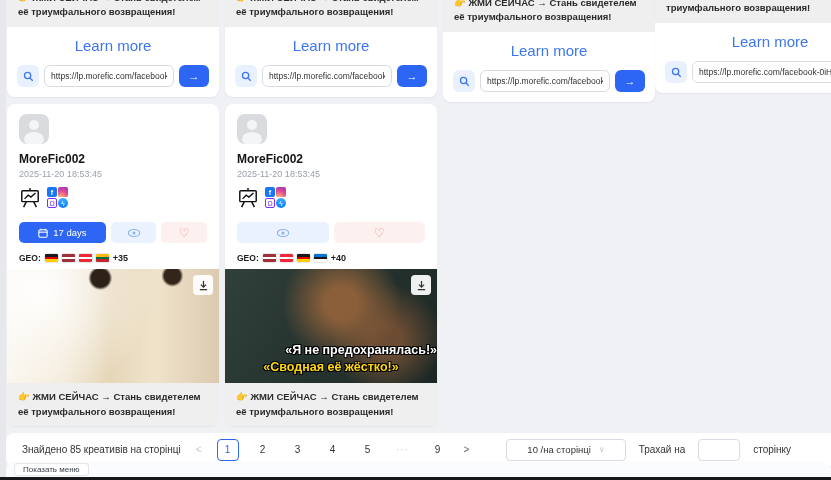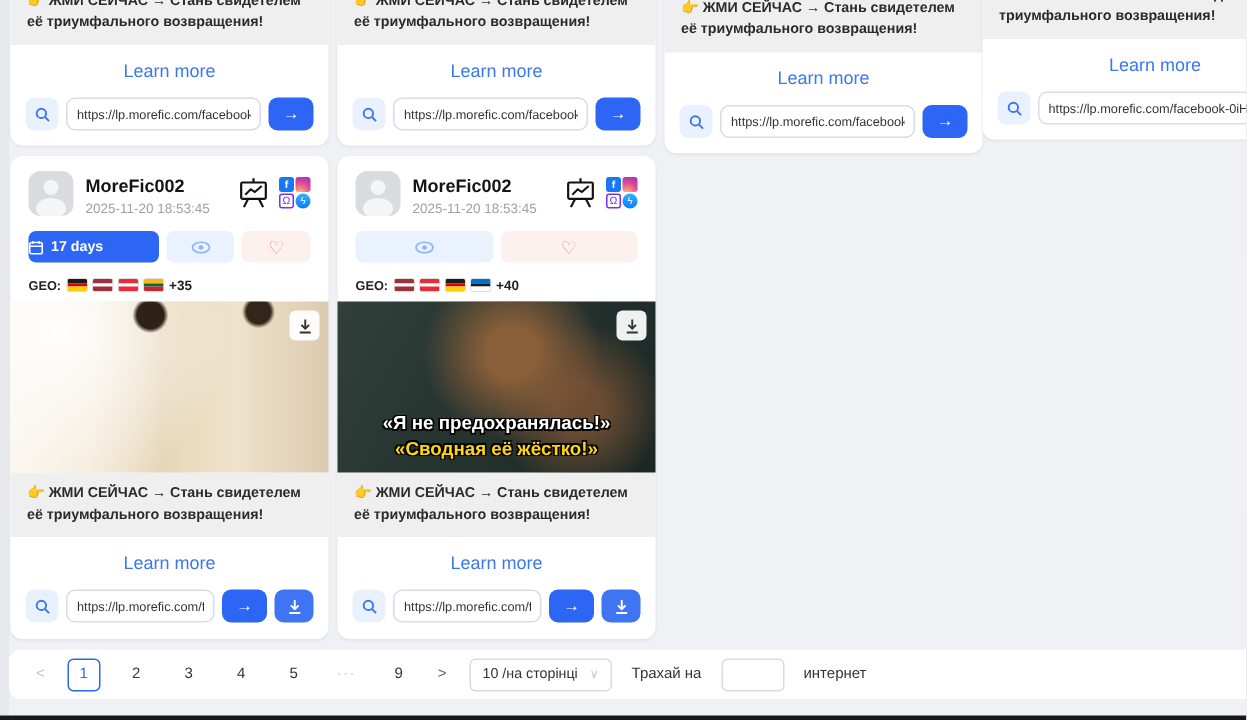--- a/index.html
+++ b/index.html
@@ -8,56 +8,56 @@
             background:#f0f1f5; font-family:"Liberation Sans", sans-serif; }
   .left-strip { position:absolute; left:0; top:0; width:6px; height:480px; background:#e7e8ec; }
 
   .card { position:absolute; width:212px; background:#fff; border-radius:8px;
           box-shadow:0 1px 2px rgba(20,30,60,.06); }
 
   
   .frag-inner { position:absolute; left:0; right:0; bottom:0; display:flex; flex-direction:column; }
   .hl { background:#efefef; padding:7px 11px; font-size:9.5px; font-weight:bold;
         line-height:1.55; color:#2b2b2b; }
-  .lm { display:block; text-align:center; padding:10px 0 2px; color:#3c77f0; font-size:12px;
+  .lm { display:block; text-align:center; padding:10px 0 2px; color:#3c77f0; font-size:15px;
         text-decoration:none; cursor:pointer; }
   .urlrow { display:flex; align-items:center; gap:5px; padding:9px 10px 10px; }
   .schip { flex:0 0 22px; width:22px; height:22px; background:#e8f1fd; border-radius:6px;
            display:flex; align-items:center; justify-content:center; }
   .urlrow input { flex:1 1 auto; min-width:0; height:22px; border:1px solid #d8dce2;
            border-radius:6px; padding:0 6px; font-size:8.5px; color:#333;
            font-family:"Liberation Sans",sans-serif; }
   .gobtn { flex:0 0 30px; width:30px; height:22px; background:#2d66f4; border:none;
            border-radius:6px; color:#fff; font-size:11px; cursor:pointer; line-height:1; }
   .dlbtn { flex:0 0 26px; width:26px; height:22px; background:#3f74f2; border:none;
            border-radius:6px; color:#fff; cursor:pointer; display:flex; align-items:center; justify-content:center; }
 
   
-  .profile { display:flex; gap:8px; padding:10px 12px 6px; align-items:flex-end; }
+  .profile { display:flex; gap:8px; padding:10px 12px 6px; align-items:flex-start;flex-direction:column; }
   .avatar { width:30px; height:30px; border-radius:8px; background:#d9dbdf; position:relative; overflow:hidden; flex:0 0 30px;}
   .avatar::before { content:""; position:absolute; top:6px; left:10px; width:10px; height:10px;
         border-radius:50%; background:#f4f5f7; }
   .avatar::after { content:""; position:absolute; top:18px; left:5px; width:20px; height:14px;
         border-radius:50%; background:#f4f5f7; }
   .nameblock { flex:1 1 auto; min-width:0; }
   .acc-name { font-size:12px; font-weight:bold; color:#141414; }
   .acc-date { font-size:9px; color:#9aa2ad; margin-top:3px; }
   .icons-right { display:flex; gap:6px; align-items:flex-start; }
   .social-grid { display:grid; grid-template-columns:10px 10px; grid-auto-rows:10px; gap:1px; }
   .s-fb { background:#1877f2; color:#fff; font-size:7px; font-weight:bold; border-radius:2px;
           display:flex; align-items:center; justify-content:center; }
   .s-ig { background:radial-gradient(circle at 30% 110%, #fdc468, #df4996 55%, #9b36b7 95%);
           border-radius:2px; }
   .s-an { background:#fff; border:1px solid #7b2ff2; color:#7b2ff2; font-size:7px; border-radius:2px;
           display:flex; align-items:center; justify-content:center; }
   .s-ms { background:linear-gradient(#38b0ff,#0a7cff); border-radius:50%; color:#fff; font-size:6.5px;
           display:flex; align-items:center; justify-content:center; }
   .btnrow { display:flex; gap:5px; padding:4px 12px 6px; }
   .days { flex:1.9; height:21px; background:#2d66f4; border:none; border-radius:5px; color:#fff;
-          font-size:9.5px; font-weight:bold; display:flex; align-items:center; justify-content:flex-start;
+          font-size:9.5px; font-weight:normal; display:flex; align-items:center; justify-content:center;
           gap:5px; cursor:pointer; font-family:"Liberation Sans",sans-serif; }
   .chip { flex:1; height:21px; border:none; border-radius:5px; display:flex; align-items:center;
           justify-content:center; cursor:pointer; }
   .eyechip { background:#e9f2fe; }
   .heartchip { background:#fdf1ef; color:#ef8d87; font-size:12px; line-height:1; }
   .georow { display:flex; align-items:center; gap:4px; padding:4px 12px 6px;
             font-size:8.5px; font-weight:bold; color:#222; }
   .flag { width:13px; height:8px; display:flex; flex-direction:column; border-radius:1px;
           overflow:hidden; box-shadow:0 0 0 .5px rgba(0,0,0,.18); }
   .flag i { flex:1; display:block; }
@@ -71,38 +71,38 @@
   .img-dark { background:
       radial-gradient(circle at 55% 30%, #8a5f3a 0 12%, rgba(138,95,58,0) 42%),
       radial-gradient(circle at 76% 62%, #6b4c33 0 9%, rgba(107,76,51,0) 32%),
       linear-gradient(120deg, #31403b 0%, #263430 45%, #1c2724 100%); }
   .dlchip { position:absolute; top:6px; right:6px; width:20px; height:20px;
             background:rgba(255,255,255,.93); border-radius:4px; display:flex; align-items:center;
             justify-content:center; cursor:pointer; }
   .overlaytxt { position:absolute; left:0; right:0; bottom:7px; text-align:center;
             font-weight:bold; font-size:12.5px; line-height:1.35;
             text-shadow:1px 1px 0 #000,-1px -1px 0 #000,1px -1px 0 #000,-1px 1px 0 #000; }
-  .ovl1 { color:#fff; } .ovl2 { color:#ffd60a; }
+  .ovl1 { color:#fff;text-align:right; } .ovl2 { color:#ffd60a; }
   .adbody { padding:8px 12px 9px; font-size:9px; color:#3a3f45; line-height:1.6; }
   .more { color:#3c77f0; cursor:pointer; }
 
   
   .pagination { position:absolute; left:6px; right:0; top:433px; height:33px; background:#fff;
         border-radius:8px 0 0 8px; display:flex; align-items:center; gap:13px; padding:0 16px;
         font-size:10px; color:#333; }
   .found { white-space:nowrap; }
   .chev { color:#c3c6cc; font-size:10px; cursor:pointer; padding:0 2px; }
   .chev.next { color:#666; }
   .pages { display:flex; gap:13px; align-items:center; }
   .page { min-width:22px; height:22px; display:flex; align-items:center; justify-content:center;
           border-radius:4px; font-size:10px; color:#333; cursor:pointer; }
   .page.active { border:1px solid #2d66f4; color:#2d66f4; }
   .page.dots { color:#c3c6cc; letter-spacing:1px; cursor:default; }
-  .perpage { border:1px solid #d8dce2; border-radius:4px; height:22px; padding:0 8px;
-          display:flex; align-items:center; gap:8px; font-size:9.5px; cursor:pointer; }
+  .perpage { border:1px solid #d8dce2; border-radius:4px; height:22px; padding:0 20px;
+          display:flex; align-items:center; gap:8px; font-size:9.5px; cursor:pointer;margin-left:22px; }
   .caret { color:#c3c6cc; font-size:8px; }
   .goto-input { width:42px; height:22px; border:1px solid #d8dce2; border-radius:4px; }
 
   
   .menu-bar { position:absolute; left:6px; right:0; bottom:3px; height:15px; background:#fbfcfe;
         border-radius:8px 8px 0 0; display:flex; align-items:center; }
   .menu-tip { margin-left:8px; background:#fff; border:1px solid #e3e5e9; border-radius:3px;
         padding:1px 8px; font-size:8px; color:#3a3f45; cursor:pointer; }
   .black-strip { position:absolute; left:0; right:0; bottom:0; height:3px; background:#17181a; }
 </style>
@@ -363,34 +363,38 @@
           <svg width="11" height="11" viewBox="0 0 12 12">
             <line x1="6" y1="1" x2="6" y2="7.5" stroke="#fff" stroke-width="1.4"></line>
             <polyline points="3.2,5 6,7.8 8.8,5" fill="none" stroke="#fff" stroke-width="1.4"></polyline>
             <line x1="2" y1="10.5" x2="10" y2="10.5" stroke="#fff" stroke-width="1.4"></line>
           </svg>
         </button>
     </div>
   </div>
 
   <div class="pagination">
+    <span class="found">Знайдено 85 креативів на сторінці</span>
     <span class="chev">&lt;</span>
     <span class="pages">
         <span class="page active">1</span>
         <span class="page">2</span>
         <span class="page">3</span>
         <span class="page">4</span>
         <span class="page">5</span>
         <span class="page dots">···</span>
         <span class="page">9</span>
       </span>
     <span class="chev next">&gt;</span>
     <span class="perpage">
       <span>10 /на сторінці</span>
       <span class="caret">∨</span>
     </span>
     <span>Трахай на</span>
     <input class="goto-input" value="" style="">
-    <span>интернет</span>
-  </div>
-
+    <span>сторінку</span>
+  </div>
+
+  <div class="menu-bar">
+    <span class="menu-tip">Показать меню</span>
+  </div>
   <div class="black-strip"></div>
 </div>
 
 </body></html>

